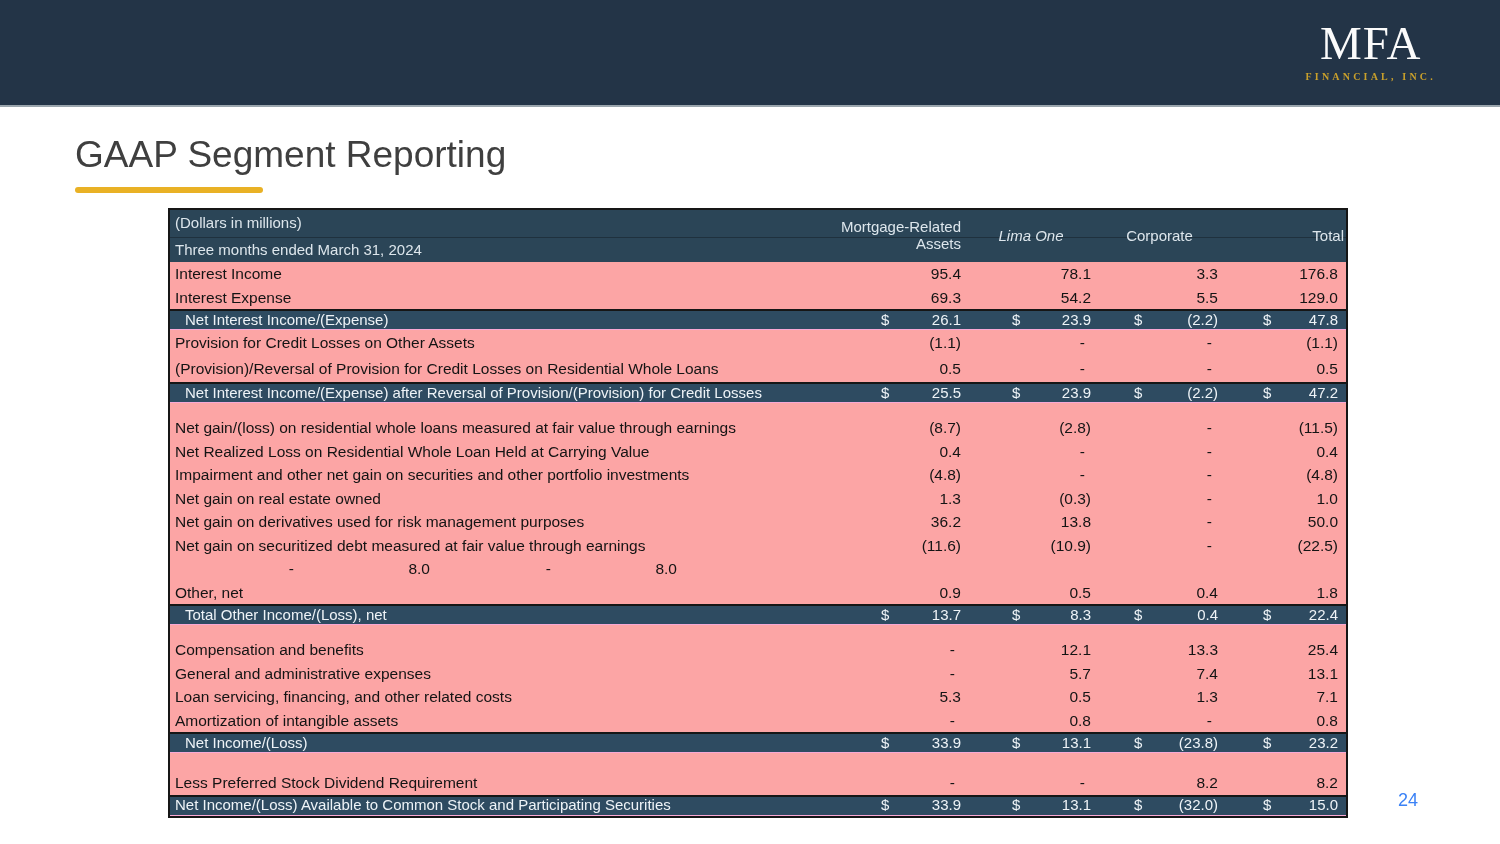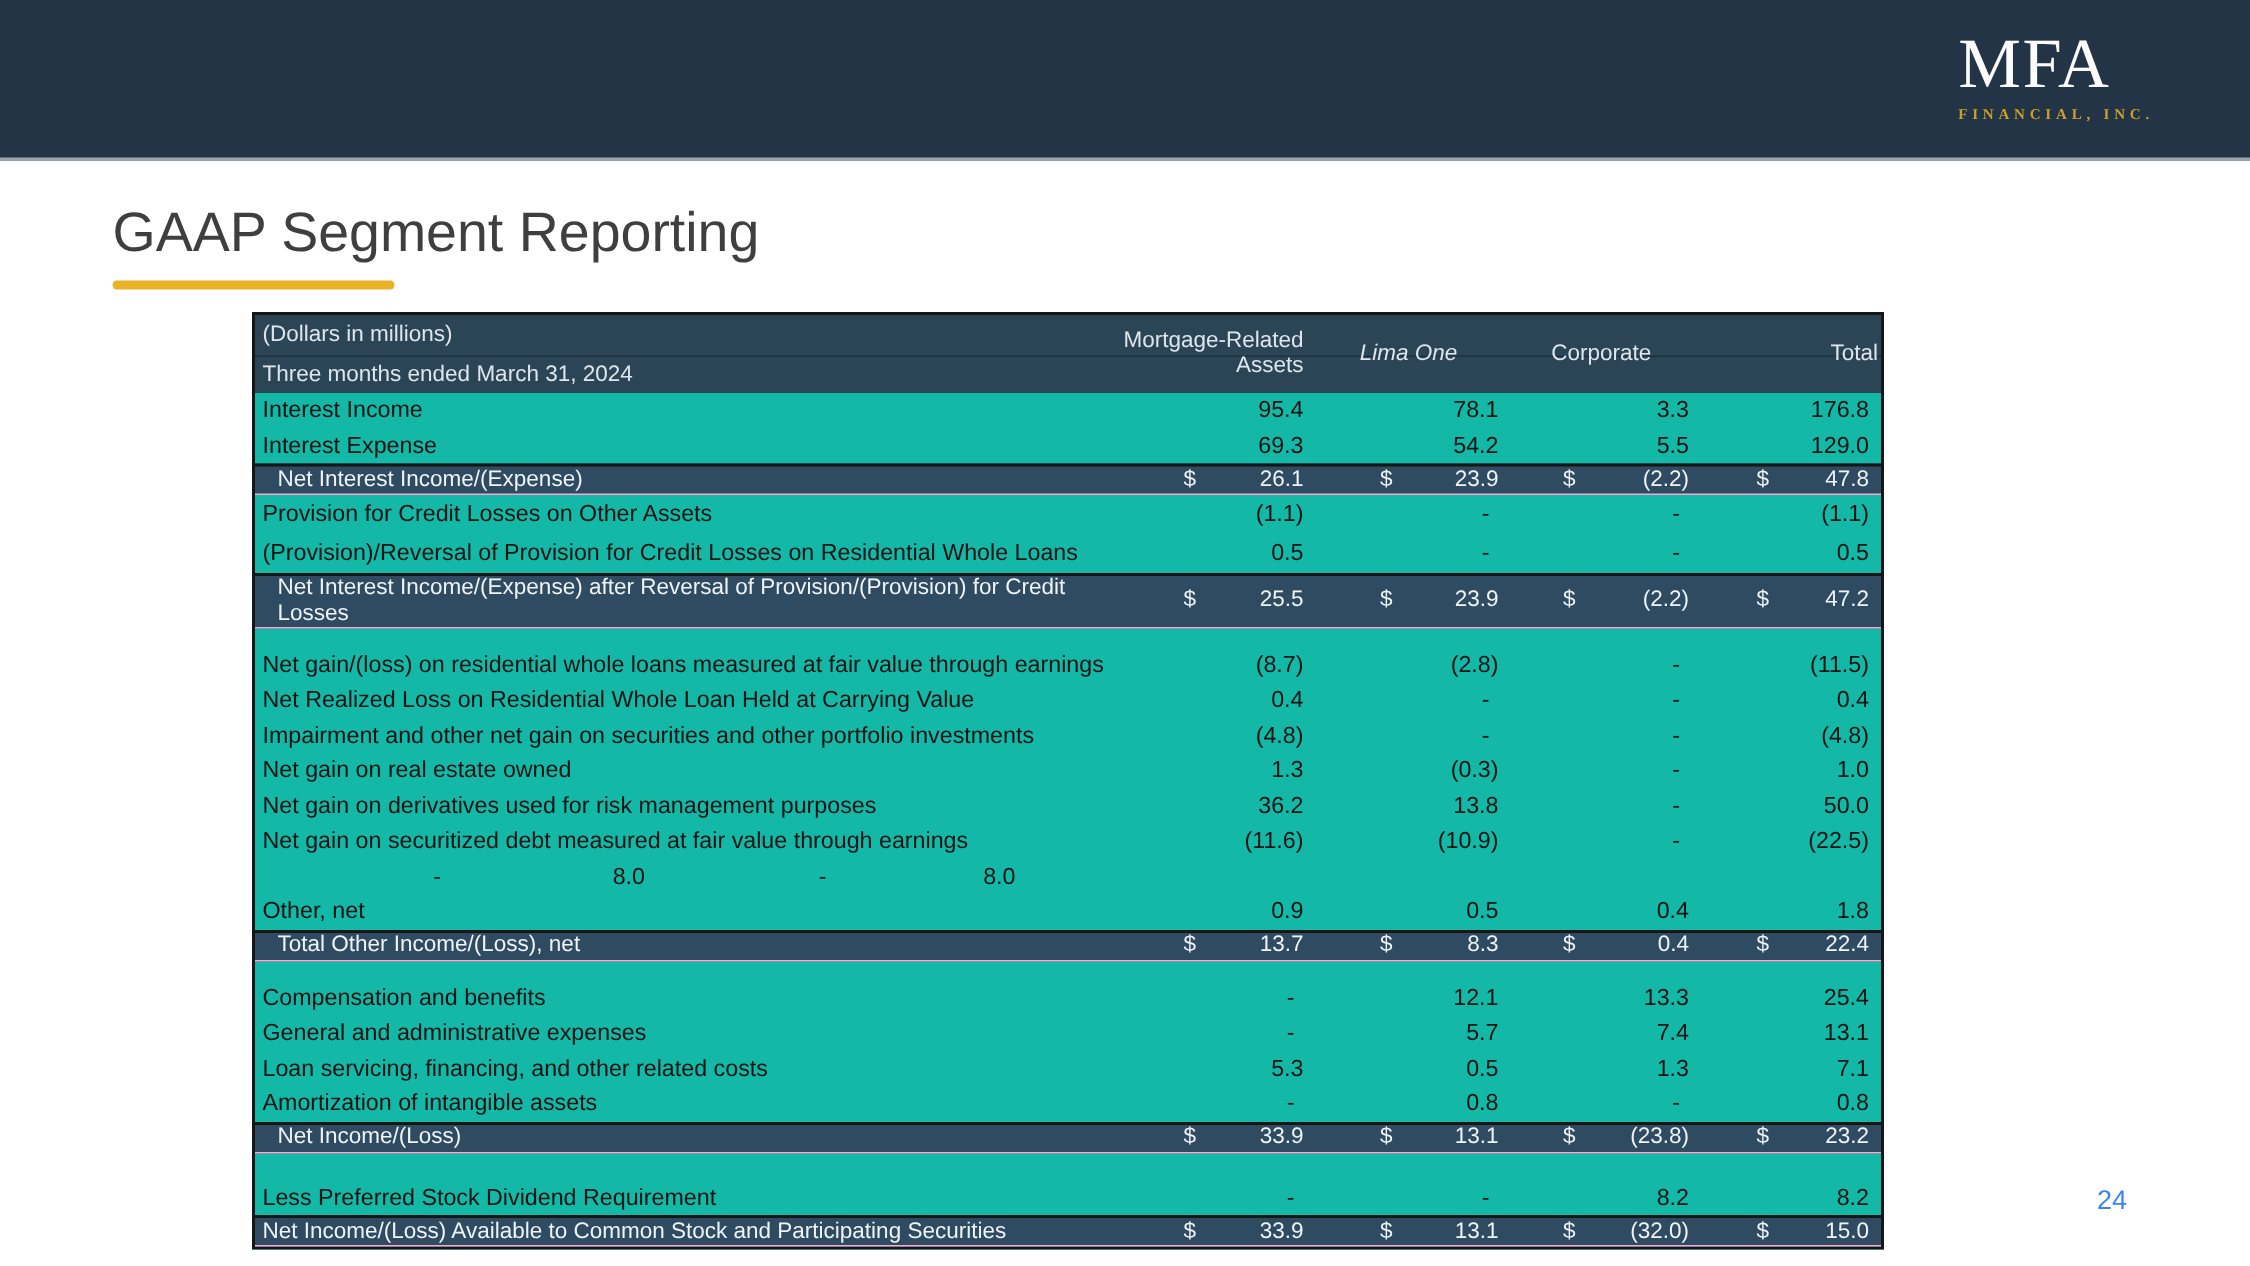--- a/index.html
+++ b/index.html
@@ -14,20 +14,21 @@
 
   
   .banner {
     position: absolute; top: 0; left: 0;
     width: 1500px; height: 107px;
     background: #233447;
     border-bottom: 2px solid #9aa5ad;
   }
   .logo {
     position: absolute; top: 20px; right: 64px;
+    text-align: center;
   }
   .logo-main {
     font-family: "Liberation Serif", serif;
     font-size: 47px; line-height: 1;
     color: #fbfbfb; letter-spacing: 1px;
   }
   .logo-sub {
     font-family: "Liberation Serif", serif;
     font-size: 10px; font-weight: bold;
     color: #c9a02b; letter-spacing: 3.2px;
@@ -48,23 +49,23 @@
 
   
   .page-number {
     position: absolute; left: 1398px; top: 790px;
     font-size: 18px; color: #3b82f6;
   }
 
   
   .seg-table {
     position: absolute; left: 168px; top: 208px;
-    width: 1088px;
+    width: 1180px;
     border: 2px solid #161616;
-    background: #14b8a6;
+    background: #fca5a5;
     font-size: 15.5px;
     color: #141414;
   }
   .thead {
     position: relative;
     display: flex;
     background: #2b4557;
     color: #dde6ec;
     min-height: 52px;
     font-size: 15px;

